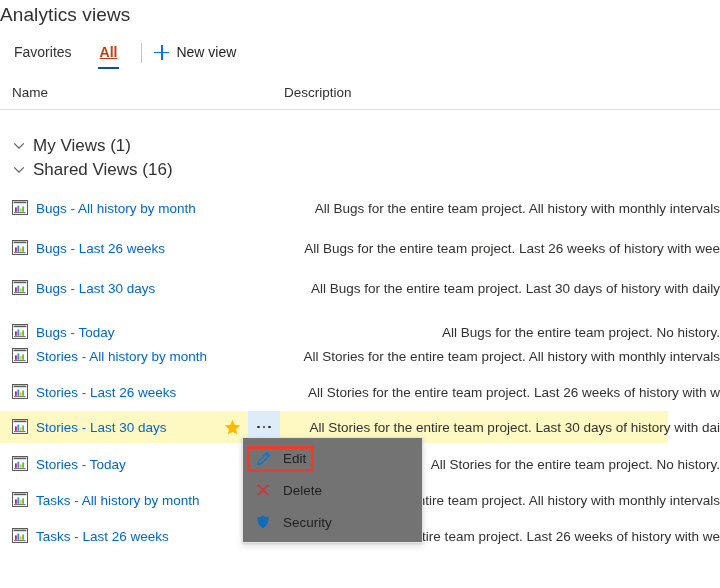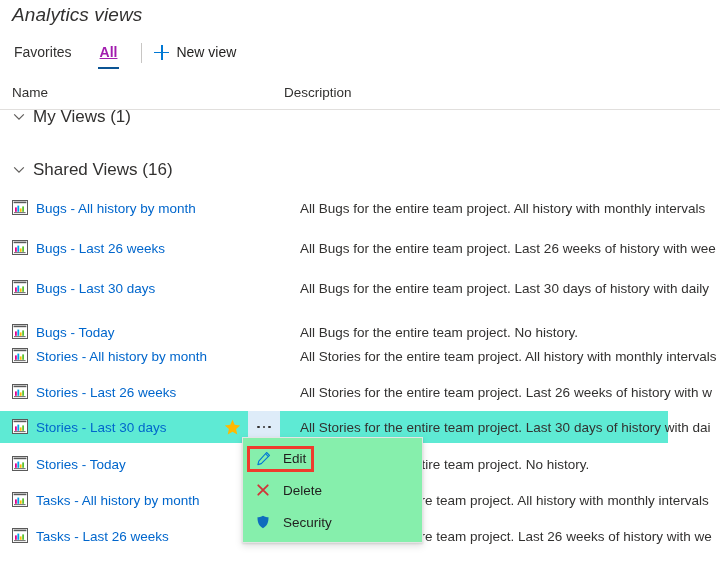--- a/index.html
+++ b/index.html
@@ -15,28 +15,27 @@
   #root {
     position: relative;
     width: 720px;
     height: 588px;
     background: #ffffff;
   }
 
   
   .page-title {
     position: absolute;
-    left: 12px;
+    left: 0;
     top: 4px;
     font-size: 19px;
     color: #323130;
     font-weight: 400;
     letter-spacing: 0.1px;
     white-space: nowrap;
-    font-style: italic;
   }
 
   
   .tabbar {
     position: absolute;
     left: 0;
     top: 40px;
     width: 712px;
     height: 36px;
     display: flex;
@@ -47,21 +46,21 @@
     font-size: 14px;
     color: #323130;
     padding: 4px 2px 9px 2px;
     margin-left: 12px;
     margin-right: 12px;
     cursor: pointer;
     white-space: nowrap;
   }
   .tab.active {
     font-weight: bold;
-    color: #a21caf;
+    color: #c2410c;
     text-decoration: underline;
   }
   .tab.active::after {
     content: "";
     position: absolute;
     left: 0;
     right: 0;
     bottom: 0;
     height: 2px;
     background: #0b5494;
@@ -151,23 +150,24 @@
 
   
   .row {
     position: absolute;
     left: 0;
     width: 668px;
     height: 32px;
     display: flex;
     align-items: center;
     box-sizing: border-box;
+    text-align: right;
   }
   .row.selected {
-    background: #5eead4;
+    background: #fef9c3;
   }
   .row-icon {
     position: absolute;
     left: 12px;
     top: 8px;
     width: 16px;
     height: 15px;
   }
   .row-name {
     position: absolute;
@@ -216,21 +216,21 @@
     background: #323130;
     border-radius: 50%;
   }
 
   
   .ctxmenu {
     position: absolute;
     left: 242px;
     top: 437px;
     width: 181px;
-    background: #86efac;
+    background: #737373;
     border: 1px solid #e4e4e4;
     box-shadow: 0 3.2px 7.2px rgba(0,0,0,0.13), 0 0.6px 1.8px rgba(0,0,0,0.11);
     padding: 4px 0;
     box-sizing: border-box;
     z-index: 40;
   }
   .ctxitem {
     height: 32px;
     display: flex;
     align-items: center;
@@ -278,21 +278,21 @@
       <span class="plus-icon"></span>
       <span>New view</span>
     </div>
   </div>
 
   <div class="colheaders">
     <div class="col-name">Name</div>
     <div class="col-desc">Description</div>
   </div>
 
-  <div class="group" style="top:107px;justify-content:space-between;">
+  <div class="group" style="top:136px;justify-content:space-between;">
     <svg class="chev" viewBox="0 0 16 16">
       <path d="M2.5 5 L8 10.5 L13.5 5" fill="none" stroke="#605e5c" stroke-width="1.4"></path>
     </svg>
     <span class="group-label">My Views (1)</span>
   </div>
 
   <div class="group" style="top:160px;">
     <svg class="chev" viewBox="0 0 16 16">
       <path d="M2.5 5 L8 10.5 L13.5 5" fill="none" stroke="#605e5c" stroke-width="1.4"></path>
     </svg>

